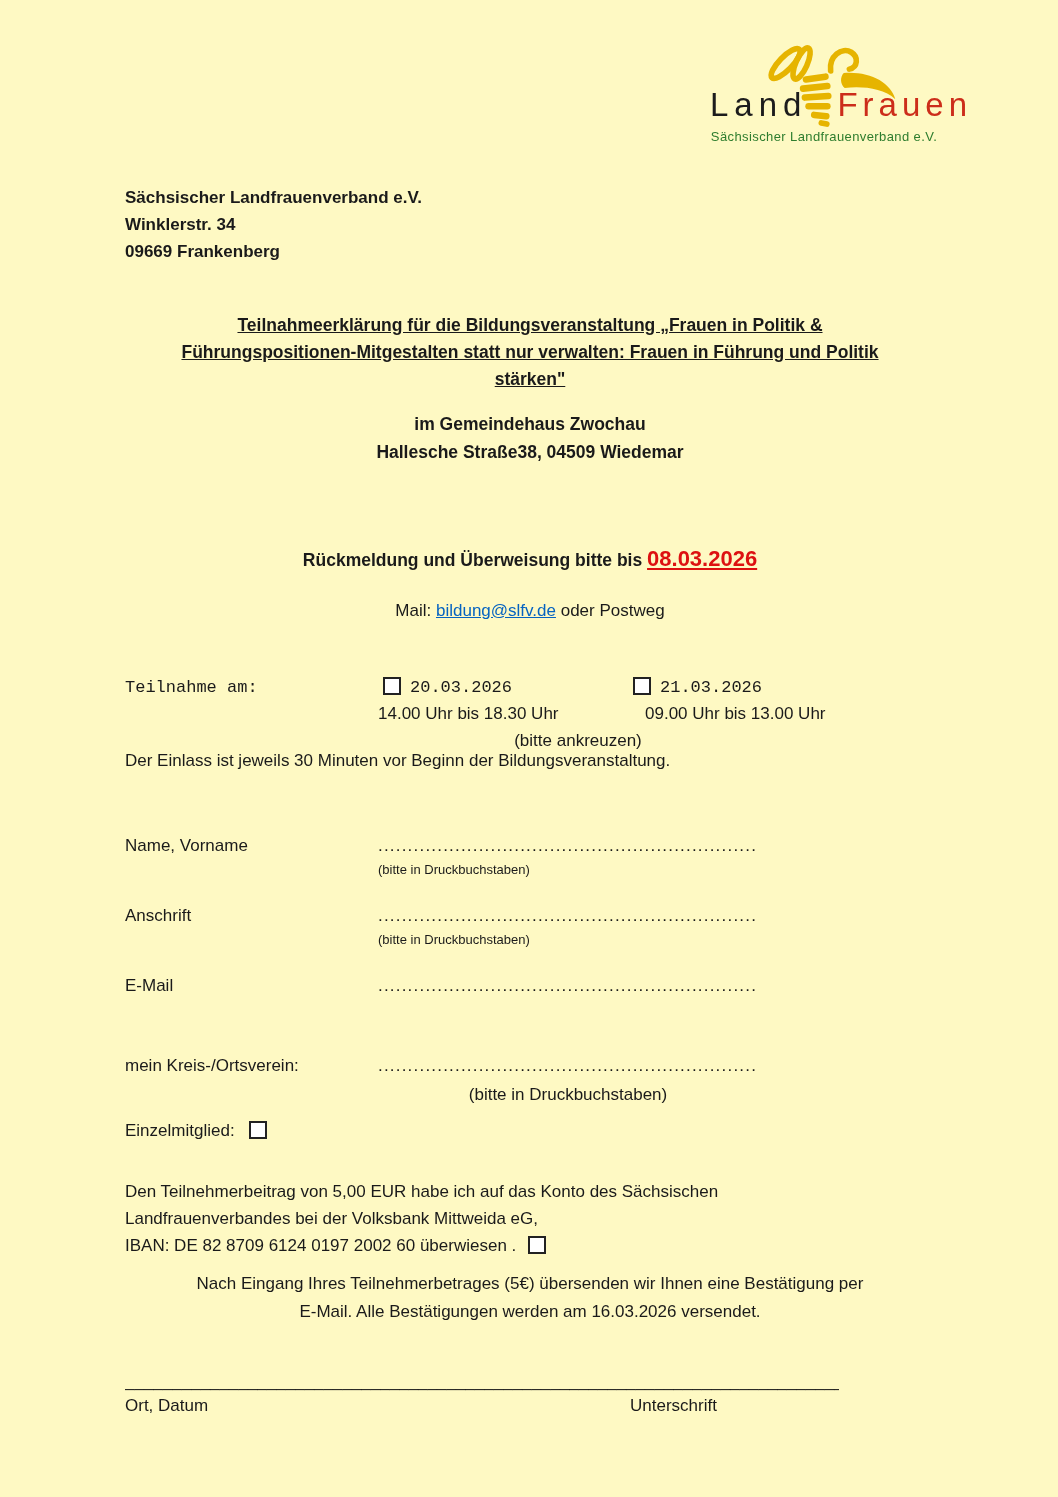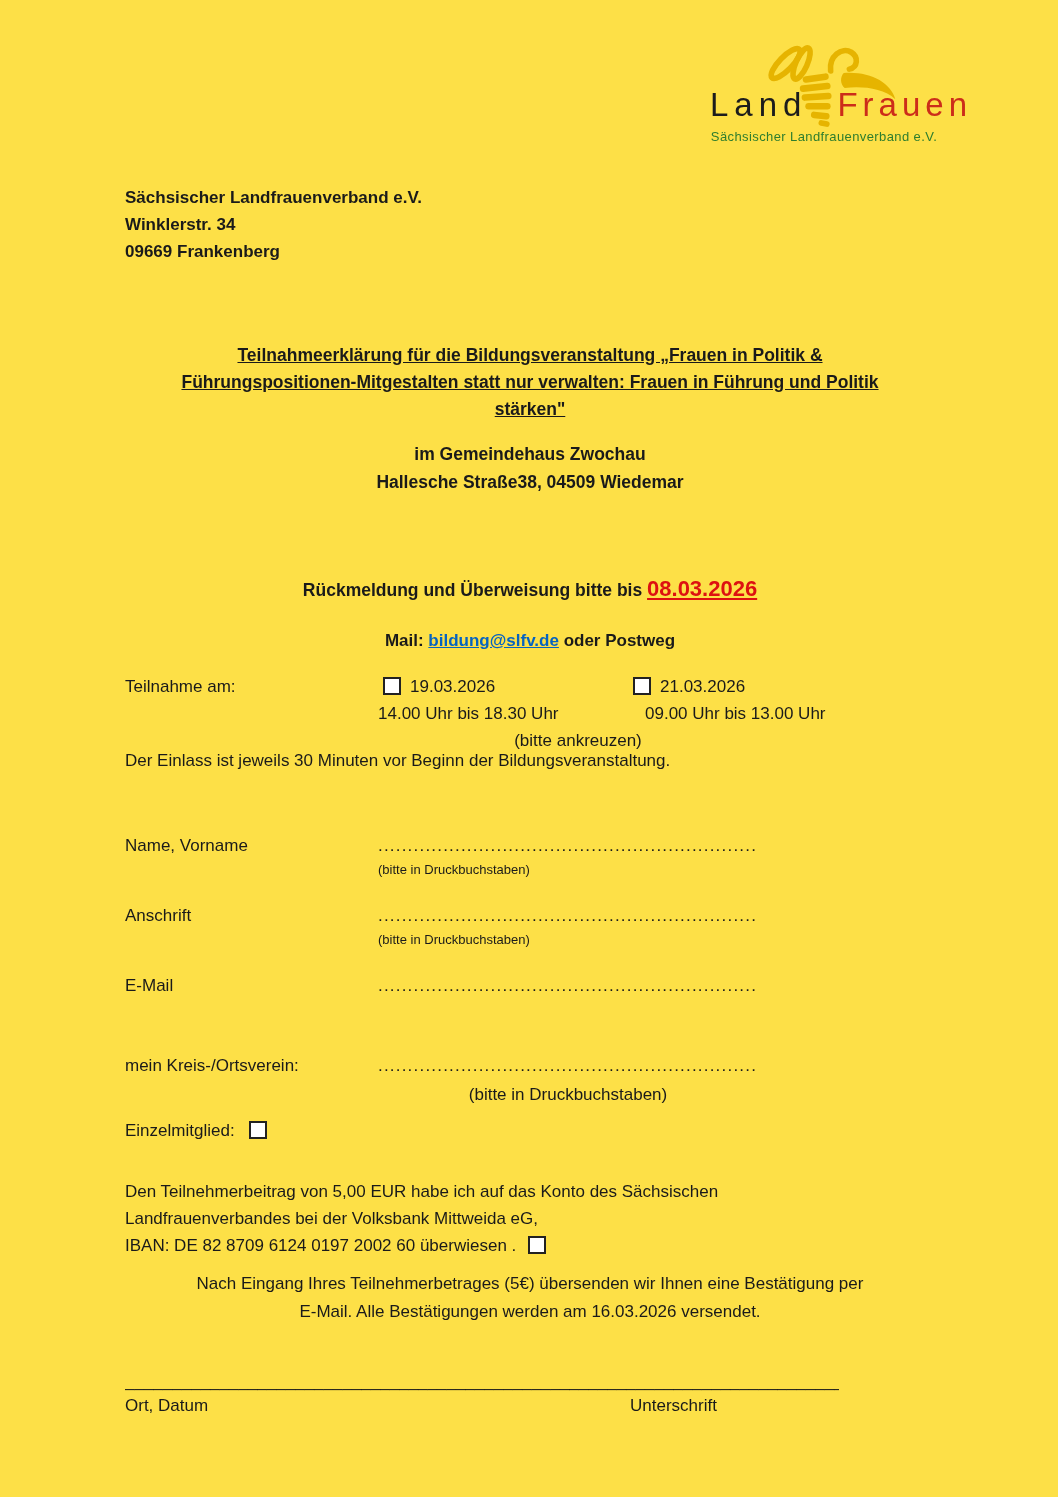--- a/index.html
+++ b/index.html
@@ -1,52 +1,52 @@
 <!DOCTYPE html>
 <html><head>
 <meta charset="utf-8">
 <style>
   * { margin:0; padding:0; box-sizing:border-box; }
   html,body { background:#ffffff; }
   .page {
     position:relative;
     width:1058px; height:1497px;
-    background:#fde047;
+    background:#fef9c3;
     font-family:"Liberation Sans", sans-serif;
     color:#1a1a1a;
     font-size:17px;
     overflow:hidden;
   }
 
   
   .logo { position:absolute; top:38px; left:698px; width:252px; }
   .logo-bee { position:absolute; top:0px; left:52px; width:150px; height:96px; }
   .logo-text { position:relative; margin-top:48px; padding-left:12px; white-space:nowrap; }
   .logo-land { font-size:33px; letter-spacing:6px; color:#1c1c1c; }
   .logo-gap  { display:inline-block; width:30px; }
   .logo-frauen { font-size:33px; letter-spacing:5px; color:#cc2d1a; }
   .logo-sub { margin-top:5px; text-align:center; font-size:13px; letter-spacing:0.4px; color:#2e7d2e; }
 
   
   .sender { position:absolute; top:184px; left:125px; font-weight:bold; font-size:17px; line-height:27px; }
 
   
-  .center-band { position:absolute; left:60px; width:940px; text-align:center;margin-top:30px; }
+  .center-band { position:absolute; left:60px; width:940px; text-align:center; }
   .doc-title { top:312px; font-weight:bold; font-size:17.5px; line-height:27px; }
   .doc-title .u { text-decoration:underline; }
   .venue { top:410px; font-weight:bold; font-size:17.5px; line-height:28px; }
   .date-heading { top:497px; font-weight:bold; font-size:28px; }
   .deadline { top:546px; font-weight:bold; font-size:17.5px; }
   .deadline-date { color:#dd1111; font-size:22px; text-decoration:underline; }
-  .mail-line { top:601px; font-weight:bold; font-size:17px; }
+  .mail-line { top:601px; font-weight:normal; font-size:17px; }
   .mail-link { color:#0563c1; text-decoration:underline; }
 
   
   .participation { position:absolute; top:677px; left:125px; width:810px; font-size:17px; }
-  .p-row1 { display:flex; align-items:flex-end; }
+  .p-row1 { display:flex; align-items:flex-end;font-family:Liberation Mono, monospace; }
   .p-label { width:258px; }
   .p-opt1 { width:250px; }
   .p-row2 { display:flex; margin-top:7px;gap:12px; }
   .p-t1 { margin-left:253px; width:255px; }
   .p-hint { margin-left:253px; width:400px; text-align:center; margin-top:7px; }
   .p-note { margin-top:0; }
 
   .checkbox {
     display:inline-block; width:18px; height:18px;
     border:2px solid #222; background:#fff;
@@ -133,21 +133,21 @@
   </div>
 
   <div class="center-band mail-line">
     <span>Mail: </span><a class="mail-link" href="#">bildung@slfv.de</a><span> oder Postweg</span>
   </div>
 
   <div class="participation">
     <div class="p-row1">
       <span class="p-label">Teilnahme am:</span>
       <span class="p-opt1">
-        <span class="checkbox"></span><span>19.03.2026</span>
+        <span class="checkbox"></span><span>20.03.2026</span>
       </span>
       <span class="p-opt2">
         <span class="checkbox"></span><span>21.03.2026</span>
       </span>
     </div>
     <div class="p-row2">
       <span class="p-t1">14.00 Uhr bis 18.30 Uhr</span>
       <span class="p-t2">09.00 Uhr bis 13.00 Uhr</span>
     </div>
     <div class="p-hint">(bitte ankreuzen)</div>

